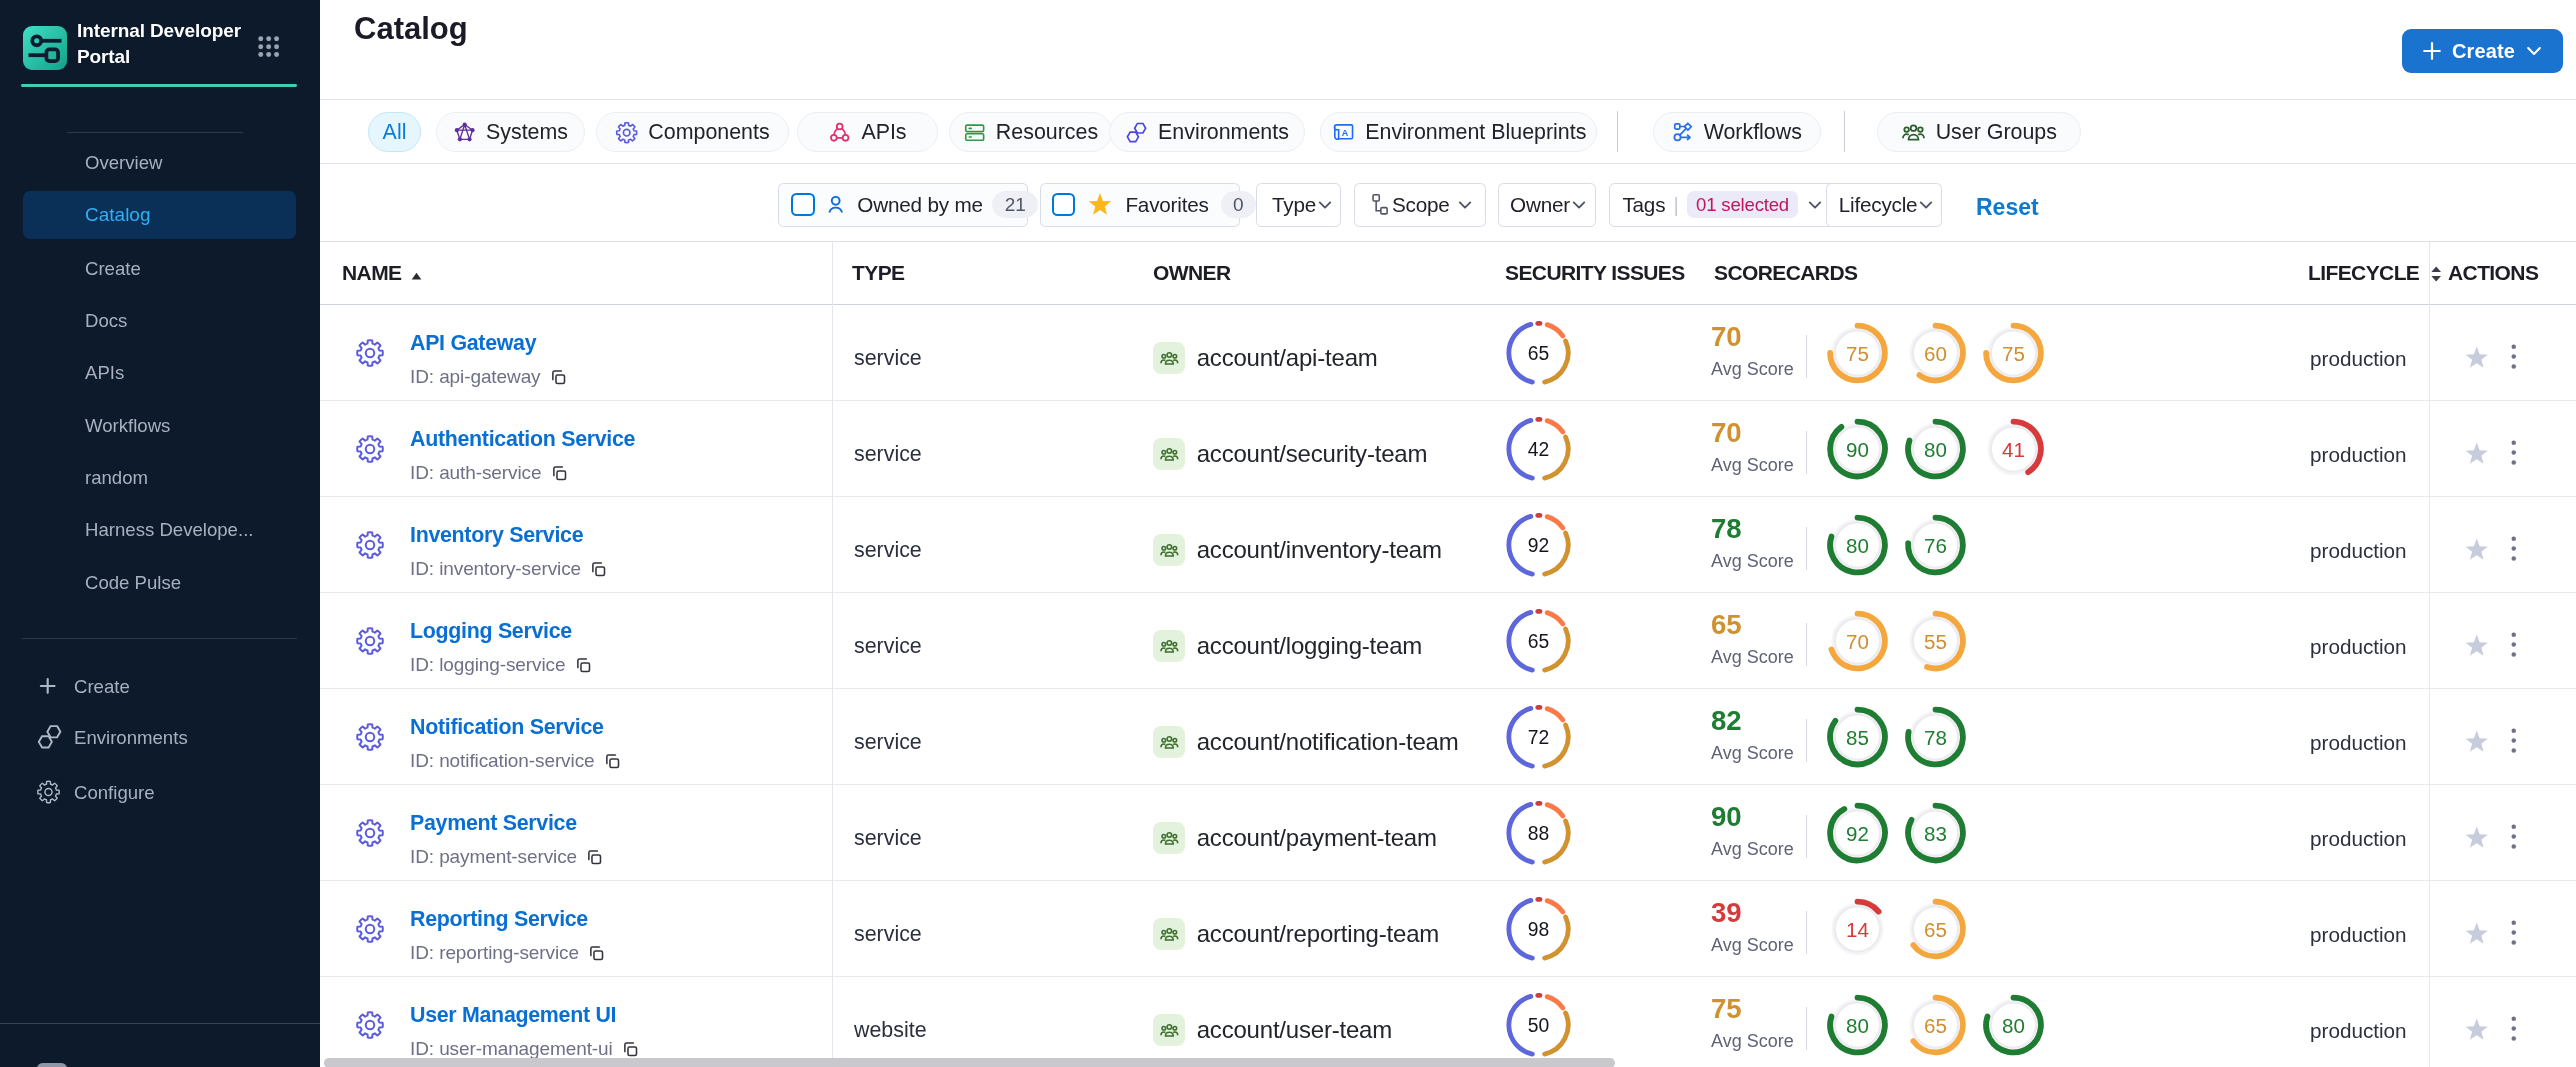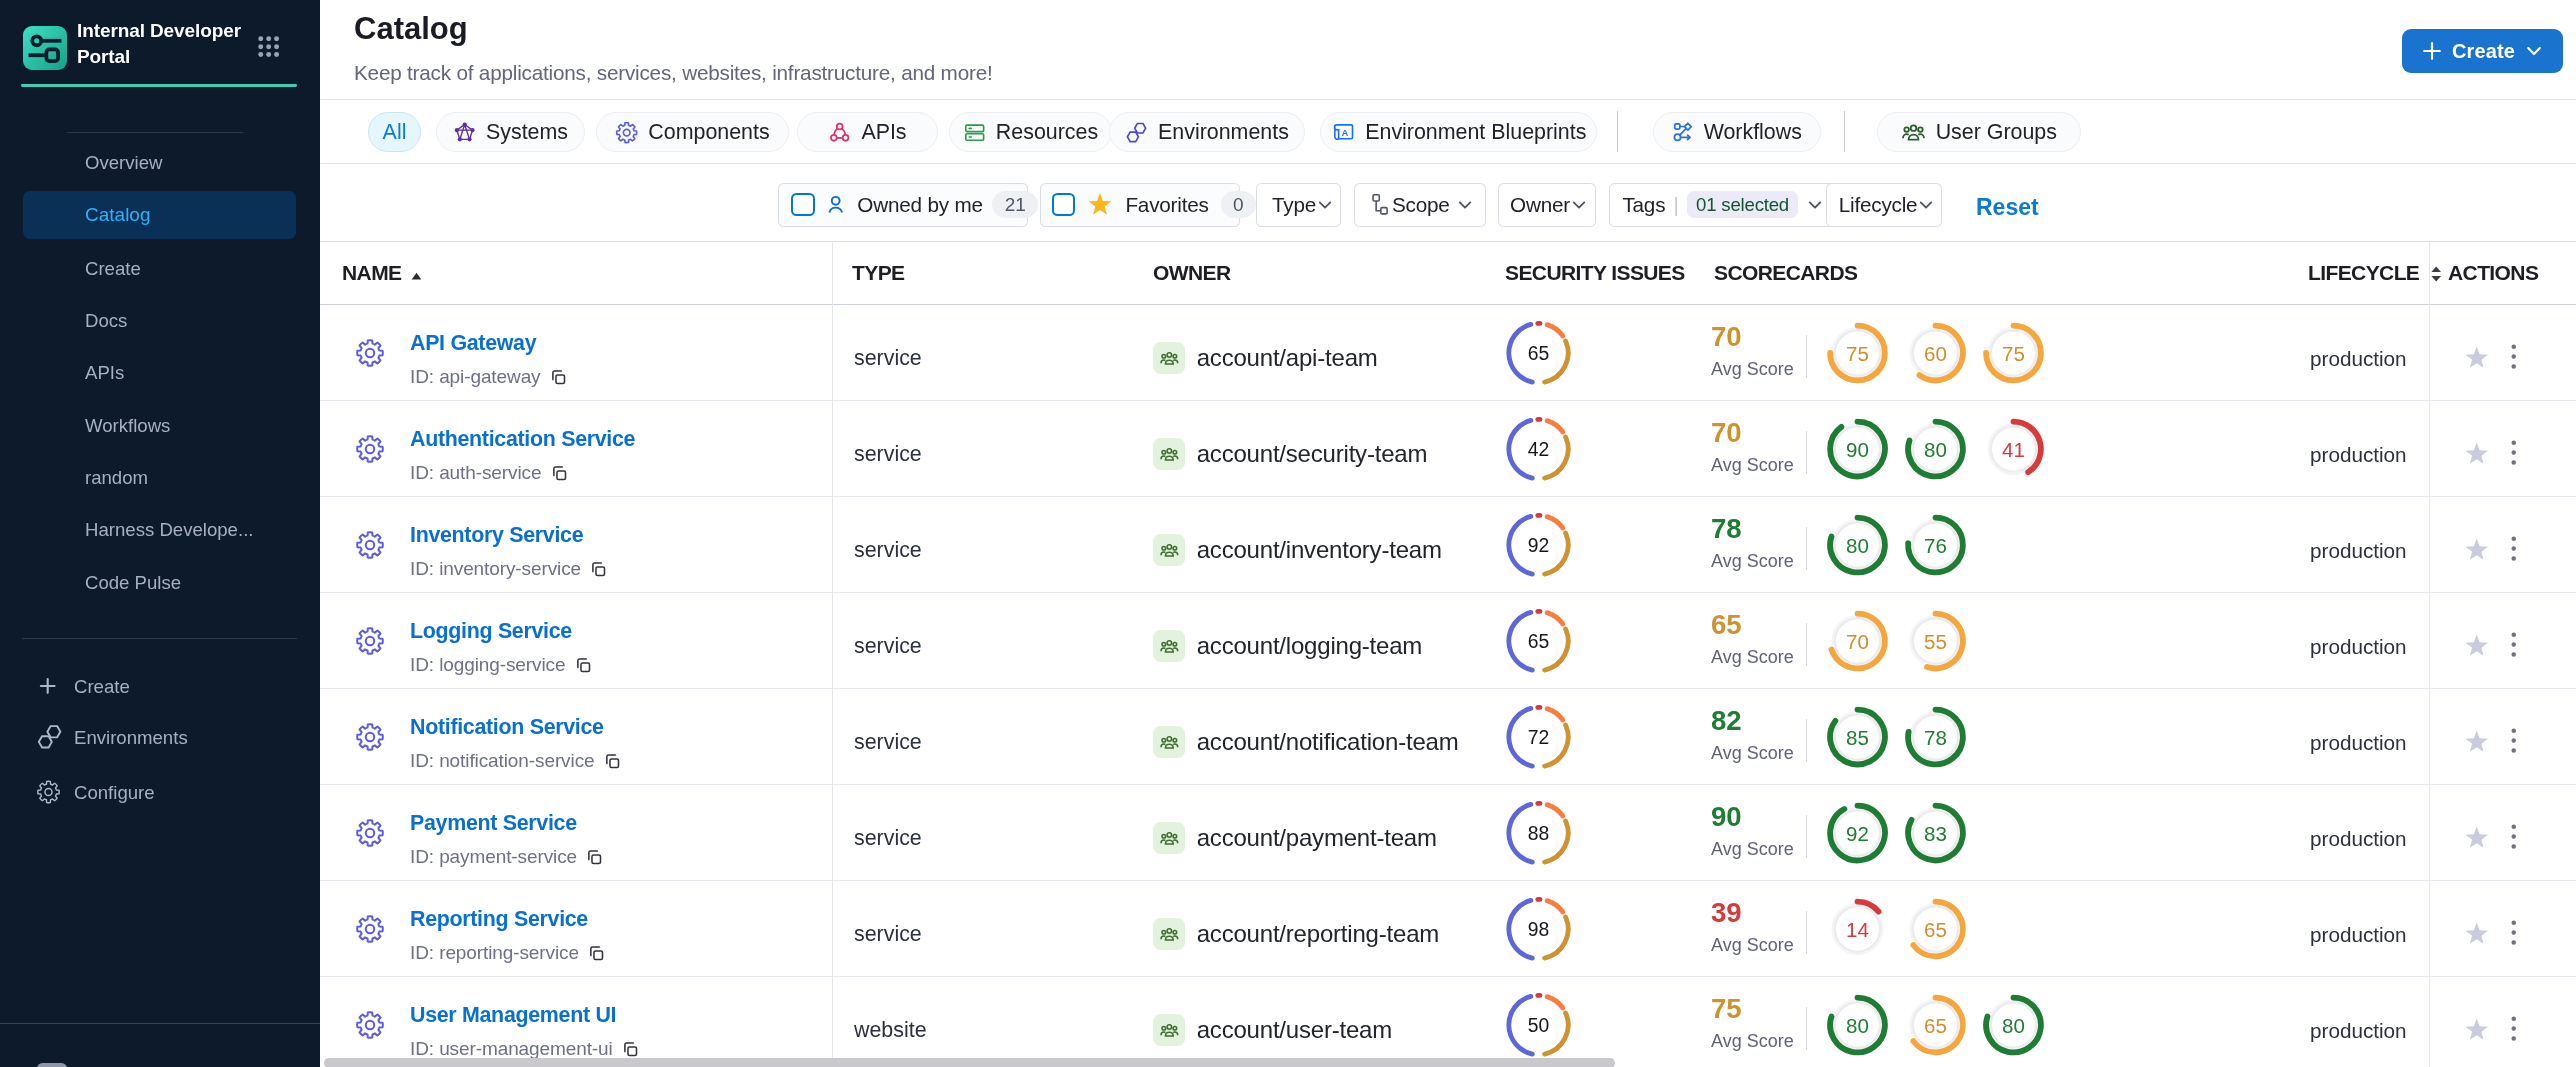--- a/index.html
+++ b/index.html
@@ -67,21 +67,20 @@
 .act-star { position:absolute; left:2144px; top:53px; transform:translateY(-50%); width:25px; height:25px; }
 .act-dots { position:absolute; left:2191px; top:52px; transform:translateY(-50%); width:5.5px; height:26px; }
 
 #hscroll { position:absolute; left:324px; top:1058px; width:1291px; height:9.6px; background:#c9c9cd; border-radius:4.8px; z-index:5; }
 </style></head>
 <body>
 
 <div id="content">
   <div id="hdr">
     <div id="title">Catalog</div>
-    <div id="subtitle">Keep track of applications, services, websites, infrastructure, and more!</div>
     <div id="createbtn"><svg width="22" height="22" viewBox="0 0 24 24" fill="none" stroke="#fff" stroke-width="2.4" stroke-linecap="round">
           <path d="M12 3.5v17M3.5 12h17"></path>
         </svg>Create <svg width="20" height="20" viewBox="0 0 24 24" fill="none" stroke="#fff" stroke-width="2.5" stroke-linecap="round" stroke-linejoin="round">
           <path d="M5 8.5l7 7 7-7"></path>
         </svg></div>
   </div>
 
   <div id="tabs">
     <div class="pill all" style="left:48px; width:53px;">All</div>
     <div class="pill" style="left:116px; width:149px;"><svg width="23.4" height="23.4" viewBox="0 0 34 34" fill="none" stroke="#5f2d9e" stroke-width="2">
@@ -162,21 +161,21 @@
           <rect x="19" y="20" width="8" height="8" rx="1.5"></rect>
         </svg> Scope <span style="margin-left:auto; display:inline-flex;">
           <svg width="18" height="18" viewBox="0 0 24 24" fill="none" stroke="#4f5565" stroke-width="2.5" stroke-linecap="round" stroke-linejoin="round">
             <path d="M5 8.5l7 7 7-7"></path>
           </svg>
         </span></div>
     <div class="fbox" style="left:1178px; width:98px; justify-content:space-between; padding:0 11px;">Owner <svg width="18" height="18" viewBox="0 0 24 24" fill="none" stroke="#4f5565" stroke-width="2.5" stroke-linecap="round" stroke-linejoin="round">
           <path d="M5 8.5l7 7 7-7"></path>
         </svg></div>
     <div class="fbox" style="left:1289px; width:237px; gap:8.3px; padding:0 12.4px;">Tags <span style="color:#c6c9d6;">|</span>
-      <span style="background:#eaeaf8; border-radius:7px; padding:2.8px 9px; color:#14532d; font-size:18.6px;">01 selected</span> <svg width="18" height="18" viewBox="0 0 24 24" fill="none" stroke="#4f5565" stroke-width="2.5" stroke-linecap="round" stroke-linejoin="round">
+      <span style="background:#eaeaf8; border-radius:7px; padding:2.8px 9px; color:#be185d; font-size:18.6px;">01 selected</span> <svg width="18" height="18" viewBox="0 0 24 24" fill="none" stroke="#4f5565" stroke-width="2.5" stroke-linecap="round" stroke-linejoin="round">
           <path d="M5 8.5l7 7 7-7"></path>
         </svg></div>
     <div class="fbox" style="left:1506px; width:116px; justify-content:space-between; padding:0 11.7px;">Lifecycle <svg width="18" height="18" viewBox="0 0 24 24" fill="none" stroke="#4f5565" stroke-width="2.5" stroke-linecap="round" stroke-linejoin="round">
           <path d="M5 8.5l7 7 7-7"></path>
         </svg></div>
     <div id="reset">Reset</div>
   </div>
 
   <div id="thead">
     <div class="th" style="left:22px;">NAME <svg width="11" height="8.3" viewBox="0 0 16 12" style="margin-left:4.1px;">

